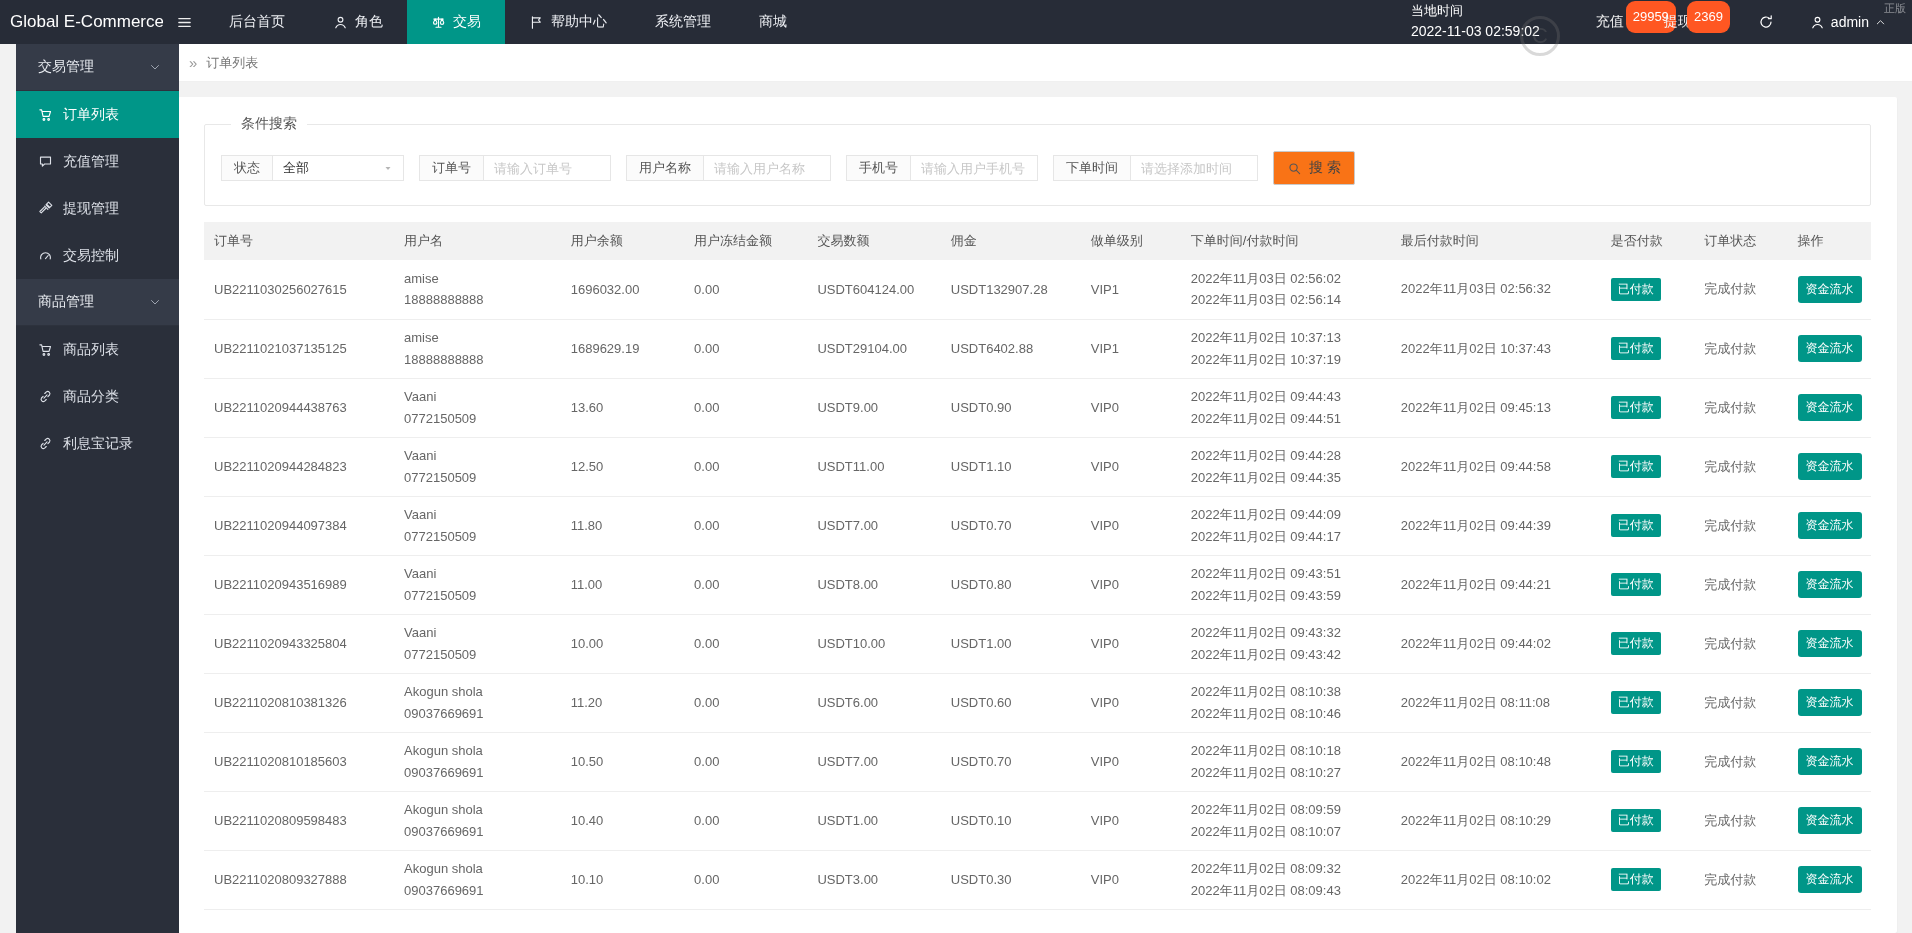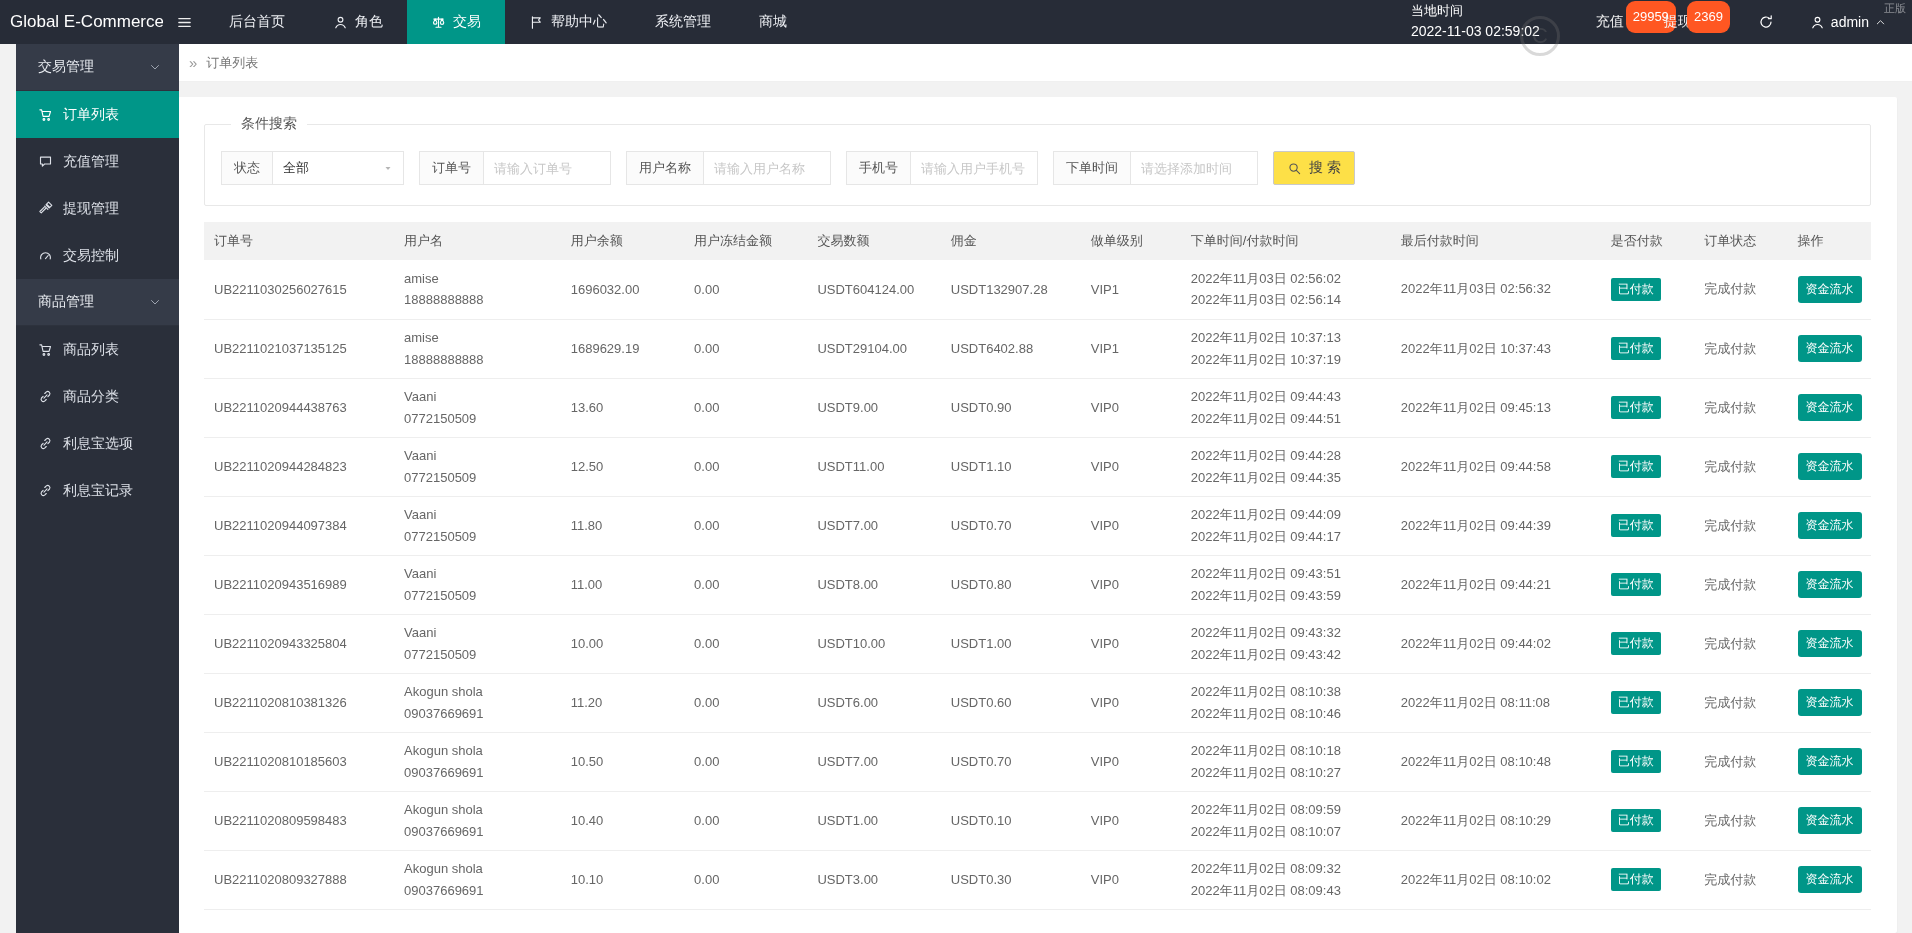--- a/index.html
+++ b/index.html
@@ -42,28 +42,28 @@
   .main { position:absolute; top:44px; left:163px; right:0; bottom:0; background:#f2f2f2; overflow:hidden; }
   .breadcrumb-bar { height:38px; background:#fff; border-bottom:1px solid #f0f0f0; display:flex; align-items:center; padding-left:26px; gap:9px; font-size:13px; color:#777; }
   .breadcrumb-chev { color:#9a9a9a; font-size:15px; }
 
   .content { margin:15px 15px 8px; background:#fff; box-shadow:0 1px 2px rgba(0,0,0,.06); border-radius:2px; padding:18px 26px 0; height:calc(100% - 53px); overflow:hidden; }
 
   
   .search-fieldset { border:1px solid #e8e8e8; border-radius:2px; padding:10px 16px 20px; }
   .search-fieldset legend { margin-left:10px; padding:0 10px; font-size:14px; color:#555; }
   .search-row { display:flex; align-items:center; gap:15px; margin-top:8px; flex-wrap:nowrap; }
-  .sfield { display:flex; height:34px; }
+  .sfield { display:flex; height:26px; }
   .sfield-label { display:flex; align-items:center; padding:0 12px; background:#fbfbfb; border:1px solid #e6e6e6; border-right:none; font-size:13px; color:#555; white-space:nowrap; }
   .sfield-control { position:relative; display:flex; align-items:center; border:1px solid #e6e6e6; background:#fff; width:128px; padding:0 10px; font-size:13px; color:#333; }
   .sfield-control.select { width:132px; cursor:pointer; }
   .sfield-control .caret { position:absolute; right:9px; color:#b5b5b5; font-size:12px; }
   .sfield-control input { border:none; outline:none; width:100%; font-size:13px; color:#333; background:transparent; }
   .sfield-control input::placeholder { color:#c7c7c7; }
-  .search-btn { height:34px; display:flex; align-items:center; gap:7px; padding:0 13px; background:#fde047; border:1px solid #c9c9c9; border-radius:2px; font-size:14px; color:#444; cursor:pointer; }
+  .search-btn { height:34px; display:flex; align-items:center; gap:7px; padding:0 13px; background:#f97316; border:1px solid #c9c9c9; border-radius:2px; font-size:14px; color:#444; cursor:pointer; }
   .search-btn .icon { font-size:15px; color:#555; }
 
   
   .order-table { width:100%; border-collapse:collapse; table-layout:fixed; margin-top:16px; font-size:13px; color:#666; }
   .order-table th { background:#f2f2f2; height:38px; text-align:left; padding:0 10px; font-weight:normal; font-size:13px; color:#555; overflow:hidden; white-space:nowrap; }
   .order-table td { height:59px; padding:6px 10px; border-bottom:1px solid #eee; vertical-align:middle; overflow:hidden; }
   .two-line { line-height:1.65; }
   .badge-paid { display:inline-block; background:#009688; color:#fff; font-size:12px; padding:3px 7px; border-radius:2px; }
   .btn-flow { display:inline-block; background:#009688; color:#fff; font-size:12px; padding:5px 8px; border-radius:3px; cursor:pointer; white-space:nowrap; }
 </style>
@@ -224,30 +224,20 @@
       </div>
       <div class="side-item">
         <span class="icon">
           <svg viewBox="0 0 24 24">
             <path d="M9.5 14.5l5-5"></path>
             <path d="M8.2 11.8l-2.6 2.6a3.6 3.6 0 0 0 5 5l2.6-2.6"></path>
             <path d="M15.8 12.2l2.6-2.6a3.6 3.6 0 0 0-5-5l-2.6 2.6"></path>
           </svg>
         </span>
         <span>商品分类</span>
-      </div>
-      <div class="side-item">
-        <span class="icon">
-          <svg viewBox="0 0 24 24">
-            <path d="M9.5 14.5l5-5"></path>
-            <path d="M8.2 11.8l-2.6 2.6a3.6 3.6 0 0 0 5 5l2.6-2.6"></path>
-            <path d="M15.8 12.2l2.6-2.6a3.6 3.6 0 0 0-5-5l-2.6 2.6"></path>
-          </svg>
-        </span>
-        <span>利息宝选项</span>
       </div>
       <div class="side-item">
         <span class="icon">
           <svg viewBox="0 0 24 24">
             <path d="M9.5 14.5l5-5"></path>
             <path d="M8.2 11.8l-2.6 2.6a3.6 3.6 0 0 0 5 5l2.6-2.6"></path>
             <path d="M15.8 12.2l2.6-2.6a3.6 3.6 0 0 0-5-5l-2.6 2.6"></path>
           </svg>
         </span>
         <span>利息宝记录</span>

